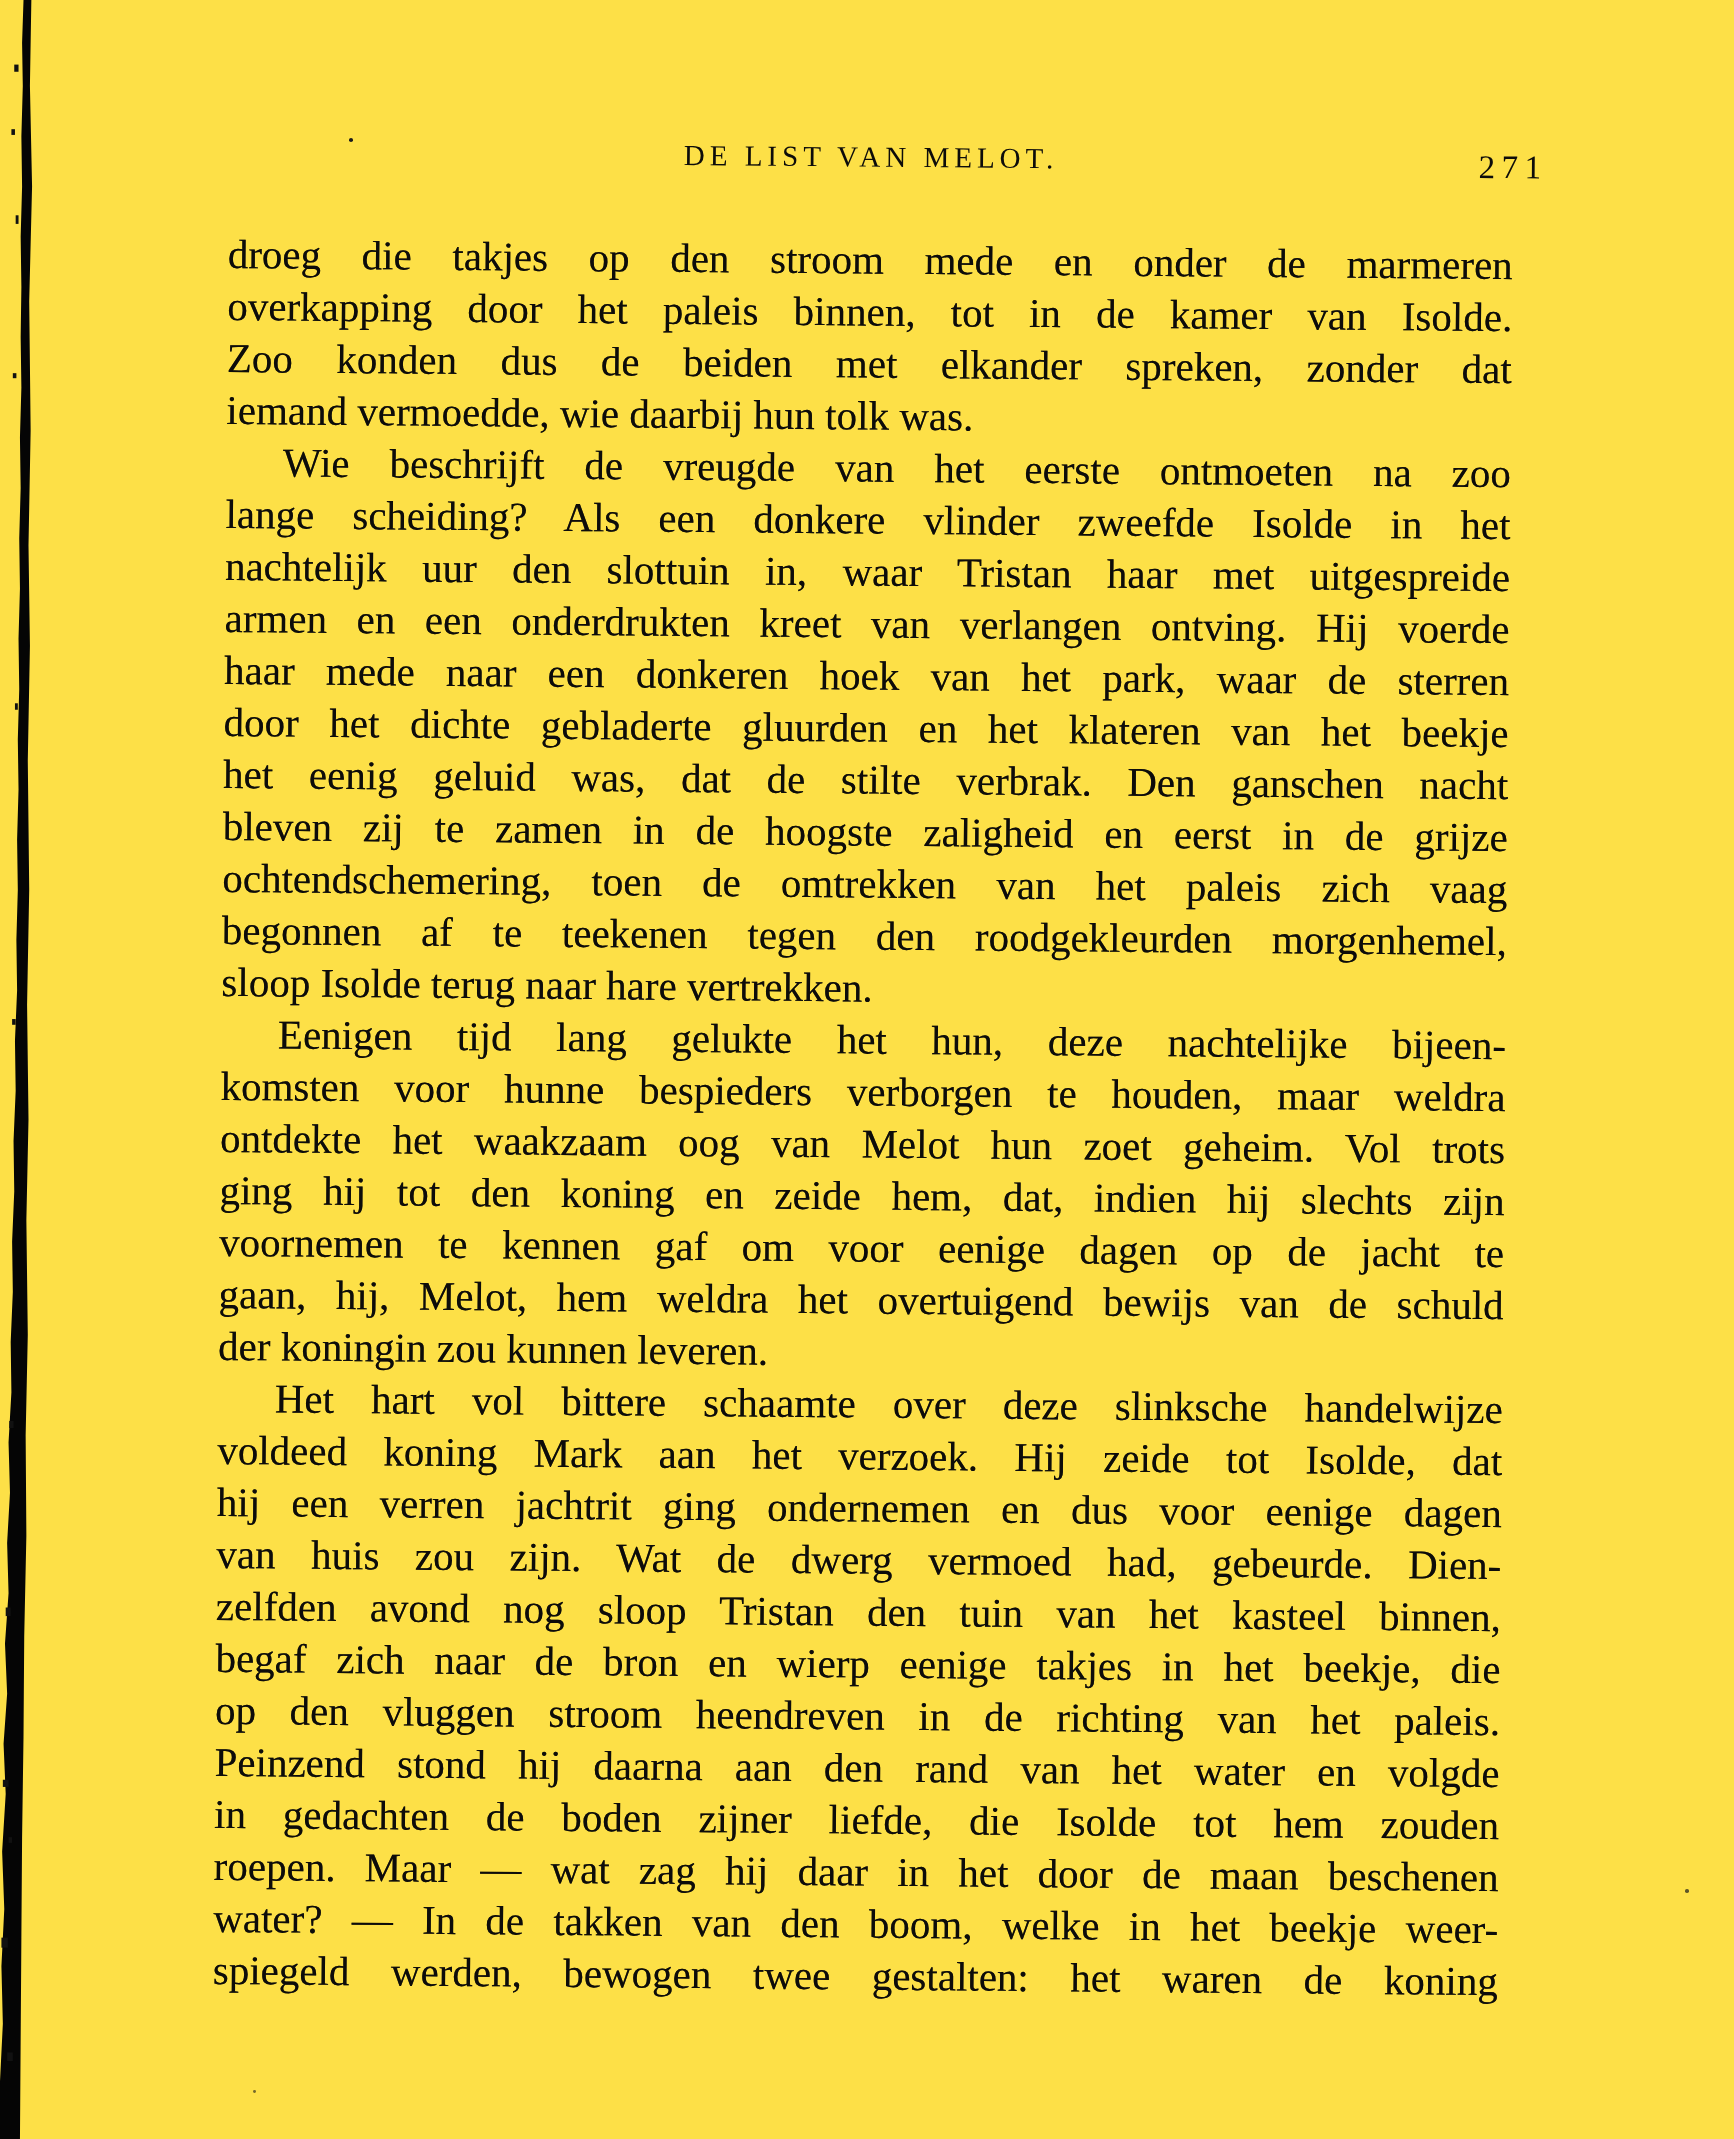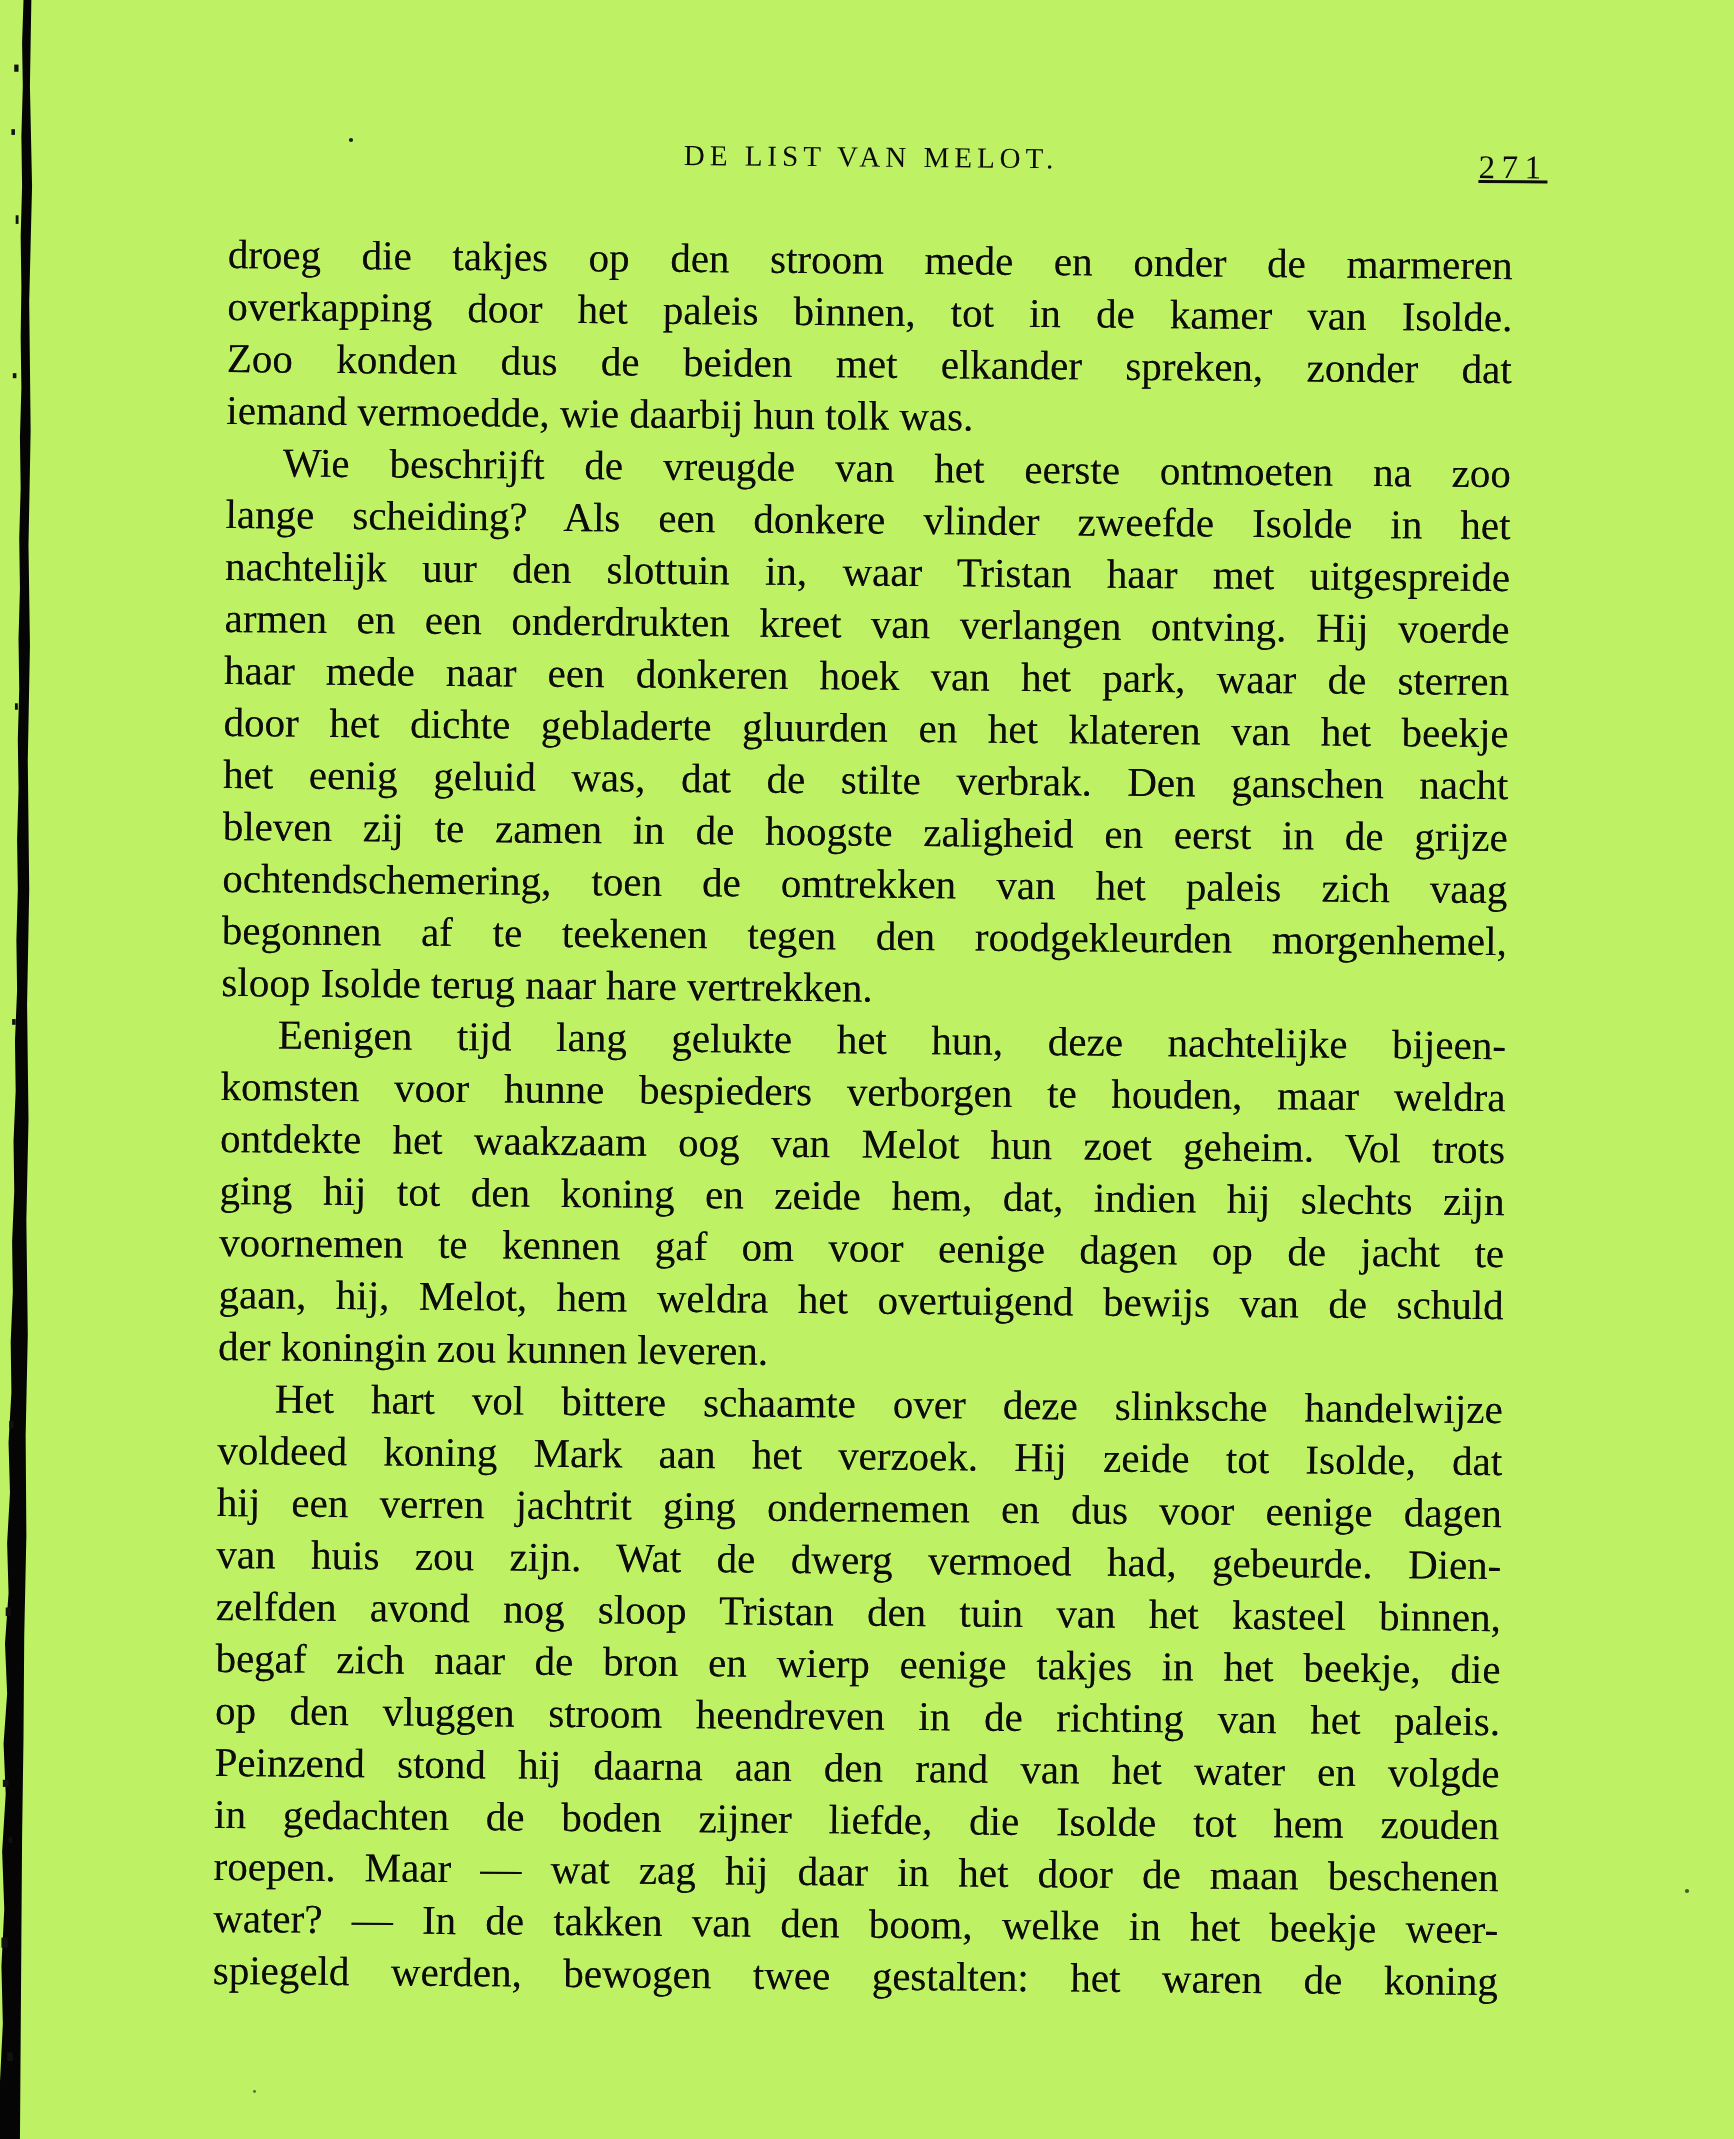--- a/index.html
+++ b/index.html
@@ -4,21 +4,21 @@
 <style>
   html, body {
     margin: 0;
     padding: 0;
     background: #ffffff;
   }
   #page {
     position: relative;
     width: 1734px;
     height: 2140px;
-    background: #bef264;
+    background: #fde047;
     overflow: hidden;
     font-family: "Liberation Serif", "DejaVu Serif", serif;
     color: #0d0c0a;
   }
   
   #scan-rotate {
     position: absolute;
     left: 228px;
     top: 228px;
     width: 1285px;
@@ -42,21 +42,20 @@
     white-space: nowrap;
     color: #0d0c0a;
   }
   #page-number {
     position: absolute;
     right: -34px;
     top: 2.9px;
     font-size: 33px;
     letter-spacing: 6.5px;
     color: #0d0c0a;
-    text-decoration: underline;
   }
   #body-text {
     position: relative;
     width: 1285px;
   }
   .line {
     height: 52px;
     line-height: 52px;
     font-size: 41px;
     text-align: justify;

